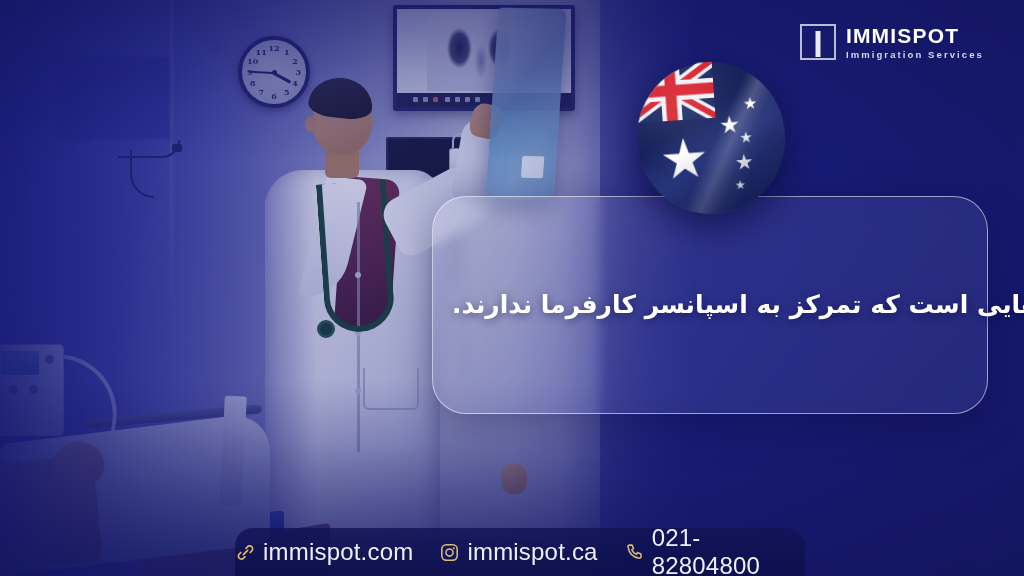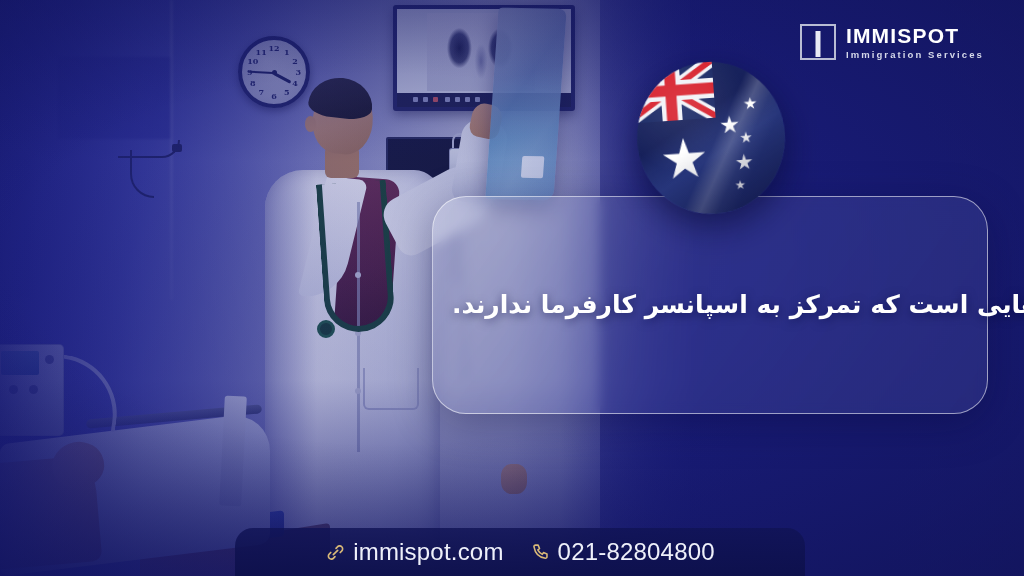--- a/index.html
+++ b/index.html
@@ -586,20 +586,30 @@
       <span class="f-icon">
         <svg viewBox="0 0 24 24" fill="none" stroke="#d9b978" stroke-width="1.9" stroke-linecap="round">
           <path d="M9.5 14.5 14.5 9.5"></path>
           <path d="M12.6 7.2l1.6-1.6a3.4 3.4 0 1 1 4.8 4.8l-1.6 1.6"></path>
           <path d="M11.4 16.8l-1.6 1.6a3.4 3.4 0 1 1-4.8-4.8l1.6-1.6"></path>
         </svg>
       </span>
       <span class="f-text">immispot.com</span>
     </div>
 
+    <div class="f-item">
+      <span class="f-icon">
+        <svg viewBox="0 0 24 24" fill="none" stroke="#d9b978" stroke-width="1.8">
+          <rect x="3.2" y="3.2" width="17.6" height="17.6" rx="5"></rect>
+          <circle cx="12" cy="12" r="4.1"></circle>
+          <circle cx="16.9" cy="7.1" r="1.15" fill="#d9b978" stroke="none"></circle>
+        </svg>
+      </span>
+      <span class="f-text">immispot.ca</span>
+    </div>
 
     <div class="f-item">
       <span class="f-icon">
         <svg viewBox="0 0 24 24" fill="none" stroke="#d9b978" stroke-width="1.8" stroke-linejoin="round">
           <path d="M6.2 3.6h3.1l1.6 4-2 1.3a11.5 11.5 0 0 0 5.2 5.2l1.3-2 4 1.6v3.1c0 1-0.8 1.8-1.8 1.7C10.3 18 5.9 13.6 4.5 5.4A1.75 1.75 0 0 1 6.2 3.6z"></path>
         </svg>
       </span>
       <span class="f-text">021-82804800</span>
     </div>
 

